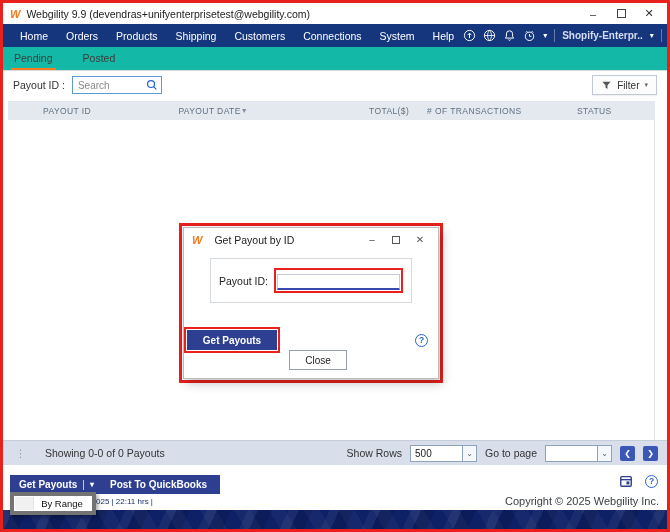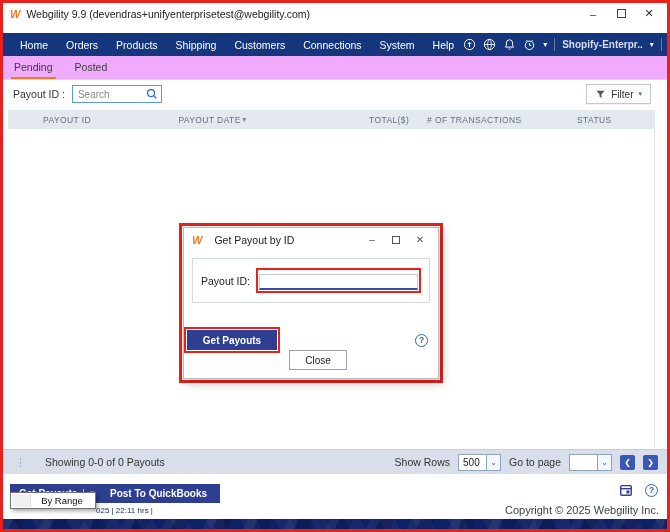--- a/index.html
+++ b/index.html
@@ -10,39 +10,39 @@
   
   .titlebar { height:21px; background:#fff; display:flex; align-items:center; padding:0 4px 0 7px; flex:0 0 auto; }
   .logo { color:#f47b20; font-weight:bold; font-style:italic; font-size:11px; margin-right:6px; }
   .titlebar .title { font-size:10.5px; color:#222; }
   .win-controls { margin-left:auto; display:flex; align-items:center; }
   .win-ctrl { width:28px; height:19px; display:flex; align-items:center; justify-content:center;
               font-size:11px; color:#333; cursor:default; }
   .maxbox { width:9px; height:9px; border:1px solid #444; display:inline-block; }
 
   
-  .navbar { height:23px; background:#15357c; display:flex; align-items:center; padding:0 8px; flex:0 0 auto;margin-top:9px; }
+  .navbar { height:23px; background:#15357c; display:flex; align-items:center; padding:0 8px; flex:0 0 auto; }
   .nav-item { color:#fff; font-size:10.5px; padding:0 9px; white-space:nowrap; cursor:pointer; }
   .nav-right { margin-left:auto; display:flex; align-items:center; gap:7px; }
   .icon-svg { display:block; }
   .nav-caret { color:#fff; font-size:8px; }
   .nav-divider { width:1px; height:13px; background:rgba(255,255,255,.35); }
   .store-label { color:#d6ddf2; font-size:10px; white-space:nowrap;font-weight:bold; }
   .avatar { width:16px; height:16px; border-radius:50%; background:#a9d9f8; color:#1b3a7a;
             font-size:10px; font-weight:bold; display:flex; align-items:center; justify-content:center; }
 
   
-  .tabs { height:24px; background:#f0abfc; border-bottom:1px solid #d9d9d9; display:flex;
-          align-items:stretch; padding-left:8px; gap:16px; flex:0 0 auto; }
+  .tabs { height:24px; background:#14b8a6; border-bottom:1px solid #d9d9d9; display:flex;
+          align-items:stretch; padding-left:8px; gap:24px; flex:0 0 auto; }
   .tab { font-size:10.5px; color:#3c3c3c; display:flex; align-items:center; padding:0 3px;
          border-bottom:2px solid transparent; cursor:pointer; }
   .tab.active { border-bottom-color:#f47b20; }
 
   
-  .searchrow { height:28px; display:flex; align-items:center; padding:0 16px 0 10px; gap:7px; flex:0 0 auto; }
+  .searchrow { height:28px; display:flex; align-items:center; padding:0 10px 0 10px; gap:7px; flex:0 0 auto; }
   .searchrow .lbl { font-size:10.5px; color:#333; }
   .searchbox { width:90px; height:18px; border:1px solid #5b9bd5; background:#fff;
                display:flex; align-items:center; padding:0 3px 0 5px; }
   .searchbox input { border:none; outline:none; flex:1; min-width:0; font-size:10px;
                      font-family:"Liberation Sans",sans-serif; color:#333; }
   .searchbox input::placeholder { color:#8a8a8a; }
   .filterbtn { margin-left:auto; height:20px; border:1px solid #c3c9d4; background:#fcfcfd;
                display:flex; align-items:center; gap:5px; padding:0 8px; font-size:10px; color:#333;
                box-shadow:0 1px 1px rgba(0,0,0,.05); cursor:pointer; }
   .filtercaret { font-size:7px; color:#666; }
@@ -59,21 +59,21 @@
   .th-status     { width:19%;   text-align:center; }
   .sortcaret { font-size:7px; color:#7e8da0; }
   .tbody { height:320px; background:#fff; border-right:1px solid #e4e4e4; }
 
   
   .statusbar { height:25px; background:#d8dfeb; border-top:1px solid #c4cdda; display:flex;
                align-items:center; padding:0 9px 0 0; font-size:10.5px; color:#333; flex:0 0 auto; }
   .grip { width:34px; text-align:center; color:#8a97a8; font-size:10px; letter-spacing:-1px; cursor:grab; }
   .showing { margin-left:8px; }
   .sb-right { margin-left:auto; display:flex; align-items:center; gap:8px; }
-  .fakeselect { height:17px; background:#fff; border:1px solid #8fa3bd; display:flex; align-items:stretch; cursor:pointer; }
+  .fakeselect { height:17px; background:#fff; border:1px solid #8fa3bd; display:flex; align-items:stretch; cursor:pointer;gap:24px; }
   .fakeselect .val { width:27px; font-size:10px; display:flex; align-items:center; padding-left:4px; color:#222; }
   .fakeselect .sel-caret { width:14px; border-left:1px solid #8fa3bd; display:flex; align-items:center;
                            justify-content:center; font-size:8px; color:#567; background:#f4f7fb; }
   .pager { width:15px; height:15px; background:#3a57b5; border-radius:2px; color:#fff;
            display:flex; align-items:center; justify-content:center; font-size:8px; cursor:pointer; }
 
   
   .actionarea { height:45px; position:relative; background:#fff; flex:0 0 auto; }
   .btn-navy { background:#2e3f92; color:#fff; border:none; font-size:10px; font-weight:bold;
               height:19px; padding:0 9px; display:flex; align-items:center; gap:5px; cursor:pointer;
@@ -89,39 +89,39 @@
   .copyright { position:absolute; right:8px; top:30px; font-size:11px; color:#3c4043; }
 
   
   .footerband { flex:1; background:
       repeating-linear-gradient(115deg, rgba(255,255,255,.05) 0 9px, rgba(0,0,0,.12) 9px 22px, transparent 22px 37px),
       repeating-linear-gradient(60deg, rgba(255,255,255,.04) 0 14px, transparent 14px 30px),
       #0e2066; }
 
   
   .menu { position:absolute; left:7px; top:489px; width:86px; background:#fff;
-          border:1px solid #737373; box-shadow:2px 2px 4px rgba(0,0,0,.35); z-index:6; }
+          border:4px solid #737373; box-shadow:2px 2px 4px rgba(0,0,0,.35); z-index:6; }
   .menu-gutter { position:absolute; left:1px; top:1px; bottom:1px; width:19px; background:#f1f1f1;
                  border-right:1px solid #e2e2e2; }
   .menu-item { position:relative; height:15px; display:flex; align-items:center; justify-content:center;
                padding-left:18px; font-size:9.5px; color:#111; cursor:pointer; }
   .byid-annotation { border:2px solid #e8211d; margin:1px -4px 0; position:relative; background:#fff; }
   .menu-item.highlight { background:#cbe4fa; border:1px solid #a3c8e8; height:16px; padding-left:14px; }
 
   
   .modal-annotation { position:absolute; left:176px; top:220px; width:264px; border:3px solid #e8211d;
                       z-index:10; background:transparent; padding:1px; }
   .dialog { background:#fff; border:1px solid #bcbcbc; box-shadow:3px 4px 10px rgba(0,0,0,.25); }
   .dlg-title { height:23px; display:flex; align-items:center; gap:6px; padding:0 6px 0 8px; }
   .dlg-title .title { font-size:10.5px; color:#222; }
   .dlg-ctrls { margin-left:auto; display:flex; align-items:center; }
   .dlg-ctrl { width:24px; height:19px; display:flex; align-items:center; justify-content:center;
               font-size:10px; color:#555; cursor:default; }
   .dlg-maxbox { width:8px; height:8px; border:1px solid #555; display:inline-block; }
-  .dlg-body { padding:7px 8px 0; }
+  .dlg-body { padding:7px 26px 0; }
   .dlg-panel { border:1px solid #d5d9e0; display:flex; align-items:center; gap:6px; padding:9px 8px; }
   .dlg-panel .lbl { font-size:10.5px; color:#222; white-space:nowrap; }
   .input-annotation { border:2px solid #e8211d; padding:1px; flex:1; }
   .payout-input { width:100%; height:16px; border:1px solid #c5cbd8; border-bottom:2px solid #3949ab;
                   outline:none; font-size:10px; padding:0 4px; font-family:"Liberation Sans",sans-serif; }
   .dlg-footer { display:flex; align-items:center; padding:7px 8px 8px 0; gap:9px; }
   .btn-annotation { border:2px solid #e8211d; padding:1px; }
   .dlg-get { width:90px; height:20px; justify-content:center; }
   .dlg-close { width:58px; height:20px; background:#fff; border:1px solid #9aa0a8; font-size:10px;
                color:#222; cursor:pointer; font-family:"Liberation Sans",sans-serif;margin-top:40px; }

